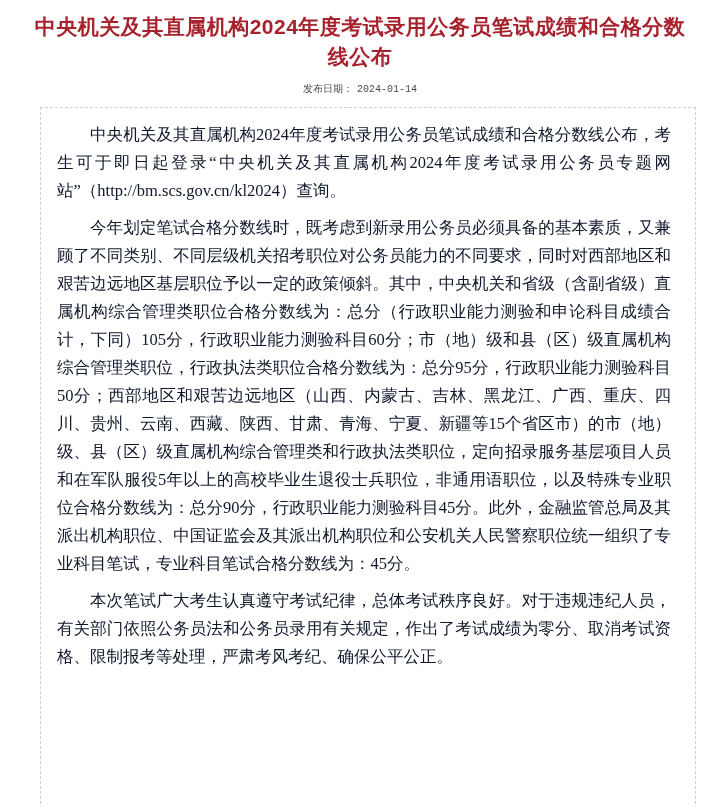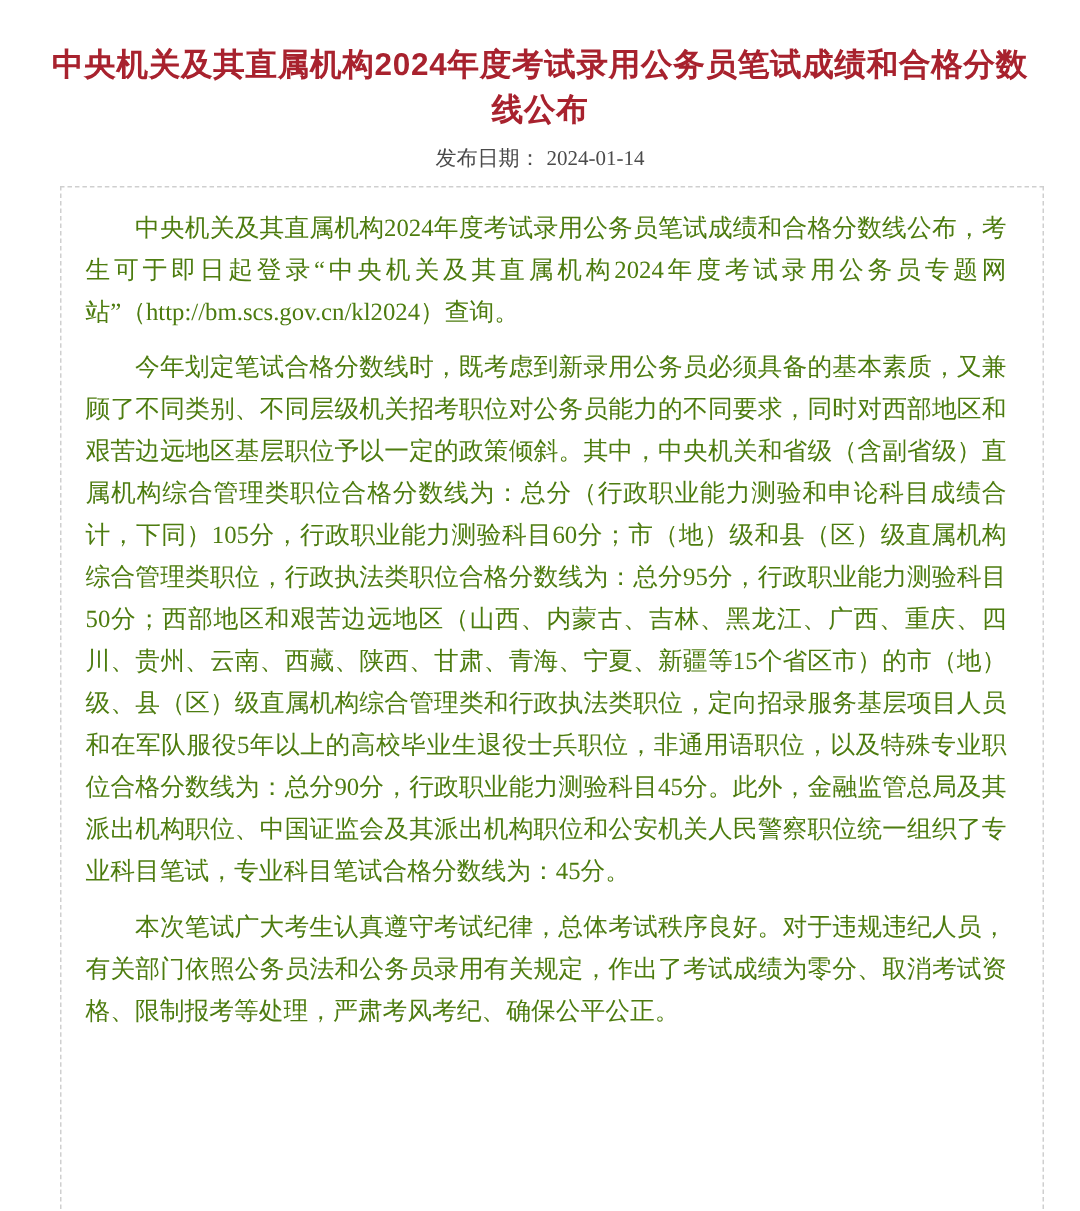--- a/index.html
+++ b/index.html
@@ -6,51 +6,51 @@
   html, body {
     margin: 0;
     padding: 0;
     width: 720px;
     height: 807px;
     overflow: hidden;
     background: #ffffff;
     font-family: "Liberation Serif", serif;
   }
   .doc-title {
-    margin: 29px 28px 0 28px;
+    margin: 12px 28px 0 28px;
     text-align: center;
     font-family: "Liberation Sans", sans-serif;
     font-weight: bold;
     font-size: 21px;
     line-height: 30px;
     color: #a8222e;
     letter-spacing: 0.5px;
   }
   .pub-date {
     margin-top: 9px;
     text-align: center;
-    font-family: Liberation Serif, serif;
-    font-size: 14px;
+    font-family: Liberation Mono, monospace;
+    font-size: 10px;
     line-height: 18px;
     color: #4a4a4a;
   }
   .pub-date .date-value { margin-left: 4px; }
   .content-box {
     margin: 8px 24px 0 40px;
     border: 1px dashed #cfcfcf;
     padding: 4px 24px 18px 16px;
     height: 732px;
     overflow: hidden;
     background: #ffffff;
   }
   .para {
     margin: 9px 0;
     font-size: 16.5px;
     line-height: 28px;
-    color: #4d7c0f;
+    color: #0f172a;
     text-align: justify;
     text-indent: 2em;
   }
   .bold-run {
     font-weight: normal;
   }
 </style>
 </head>
 <body>
 

